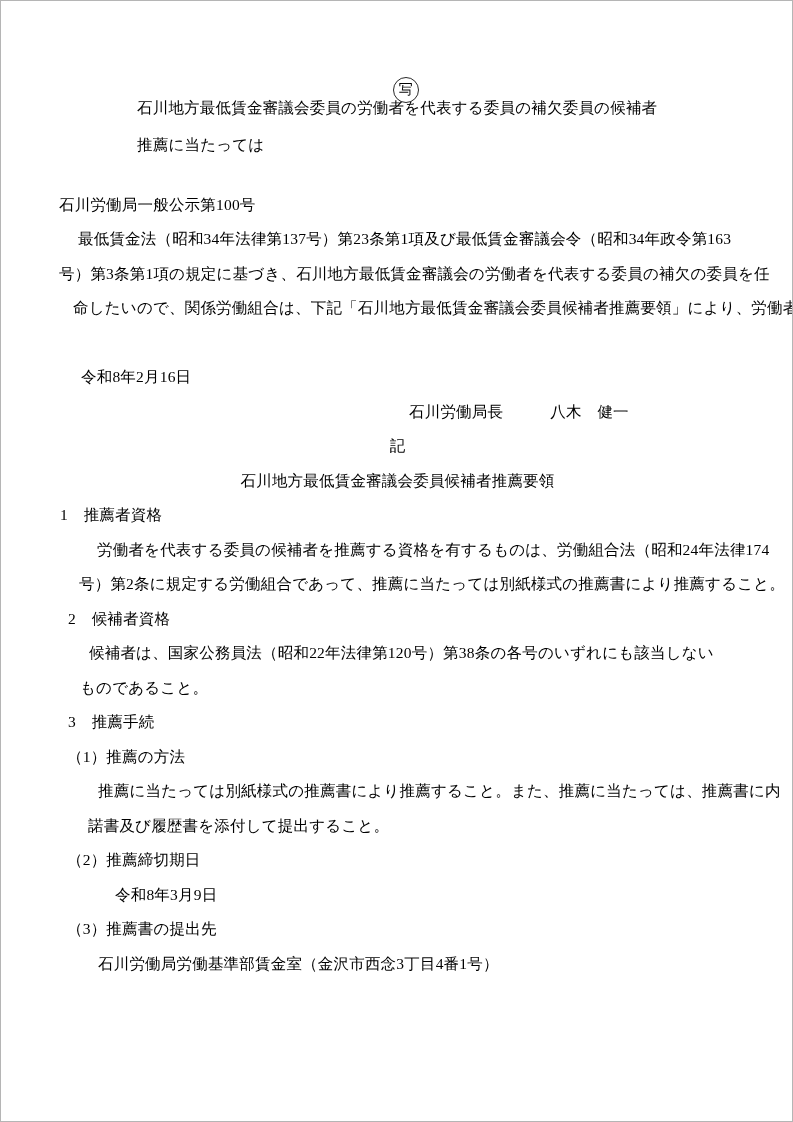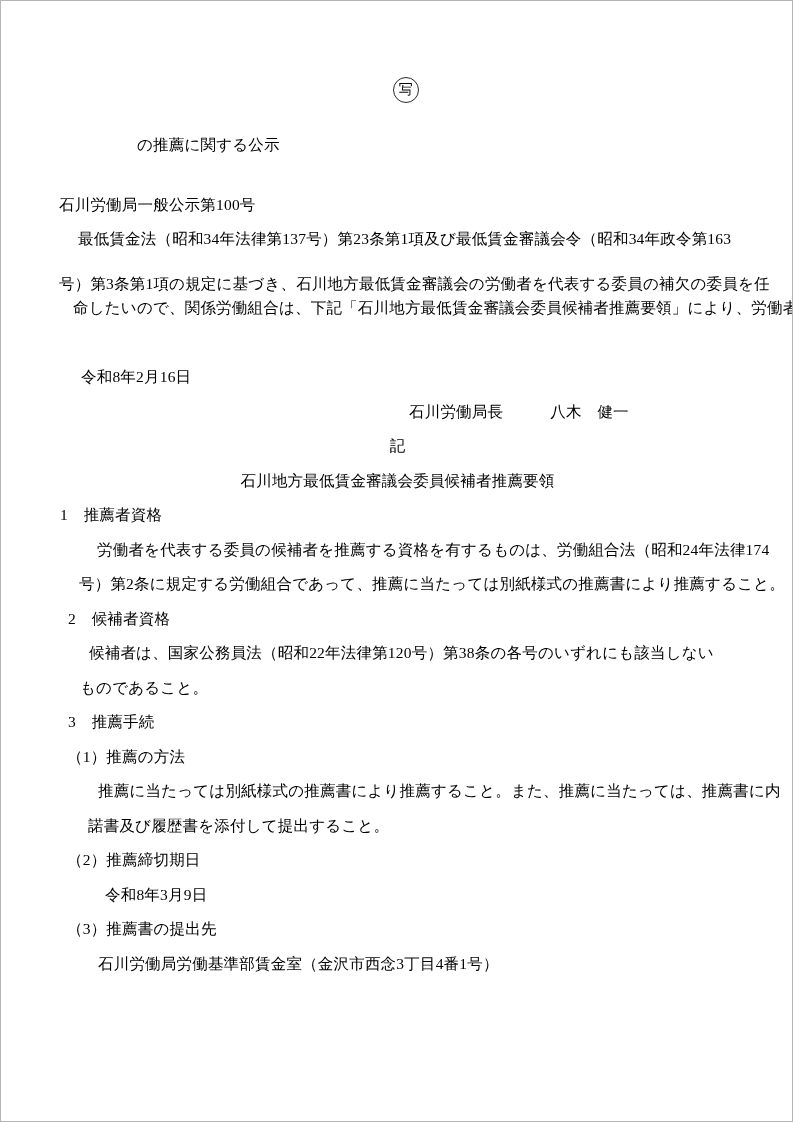--- a/index.html
+++ b/index.html
@@ -45,26 +45,27 @@
 </style>
 </head>
 <body>
 
 <div class="page">
 
   <div class="ln center" style="top:55px">
     <span class="stamp-circle">写</span>
   </div>
 
-  <div class="ln" style="top:133px;left:136px">の推薦に関する公示</div>
+  <div class="ln" style="top:96px;left:136px">石川地方最低賃金審議会委員の労働者を代表する委員の補欠委員の候補者</div>
+  <div class="ln" style="top:133px;left:136px">推薦に当たっては</div>
 
   <div class="ln" style="top:193px;left:58px">石川労働局一般公示第100号</div>
 
   <div class="ln" style="top:227px;left:77px">最低賃金法（昭和34年法律第137号）第23条第1項及び最低賃金審議会令（昭和34年政令第163</div>
-  <div class="ln" style="top:272px;left:58px">号）第3条第1項の規定に基づき、石川地方最低賃金審議会の労働者を代表する委員の補欠の委員を任</div>
+  <div class="ln" style="top:262px;left:58px">号）第3条第1項の規定に基づき、石川地方最低賃金審議会の労働者を代表する委員の補欠の委員を任</div>
   <div class="ln" style="top:296px;left:72px">命したいので、関係労働組合は、下記「石川地方最低賃金審議会委員候補者推薦要領」により、労働者</div>
 
   <div class="ln" style="top:365px;left:80px">令和8年2月16日</div>
   <div class="ln" style="top:400px;left:408px">石川労働局長　　　八木　健一</div>
 
   <div class="ln center" style="top:434px">記</div>
 
   <div class="ln center" style="top:469px">石川地方最低賃金審議会委員候補者推薦要領</div>
 
   <div class="ln" style="top:503px;left:59px">1　推薦者資格</div>
@@ -75,18 +76,18 @@
   <div class="ln" style="top:641px;left:88px">候補者は、国家公務員法（昭和22年法律第120号）第38条の各号のいずれにも該当しない</div>
   <div class="ln" style="top:676px;left:79px">ものであること。</div>
 
   <div class="ln" style="top:710px;left:67px">3　推薦手続</div>
 
   <div class="ln" style="top:745px;left:66px">（1）推薦の方法</div>
   <div class="ln" style="top:779px;left:97px">推薦に当たっては別紙様式の推薦書により推薦すること。また、推薦に当たっては、推薦書に内</div>
   <div class="ln" style="top:814px;left:87px">諾書及び履歴書を添付して提出すること。</div>
 
   <div class="ln" style="top:848px;left:66px">（2）推薦締切期日</div>
-  <div class="ln" style="top:883px;left:104px">令和8年3月9日</div>
+  <div class="ln" style="top:883px;left:114px">令和8年3月9日</div>
 
   <div class="ln" style="top:917px;left:66px">（3）推薦書の提出先</div>
   <div class="ln" style="top:952px;left:97px">石川労働局労働基準部賃金室（金沢市西念3丁目4番1号）</div>
 
 </div>
 
 </body></html>

